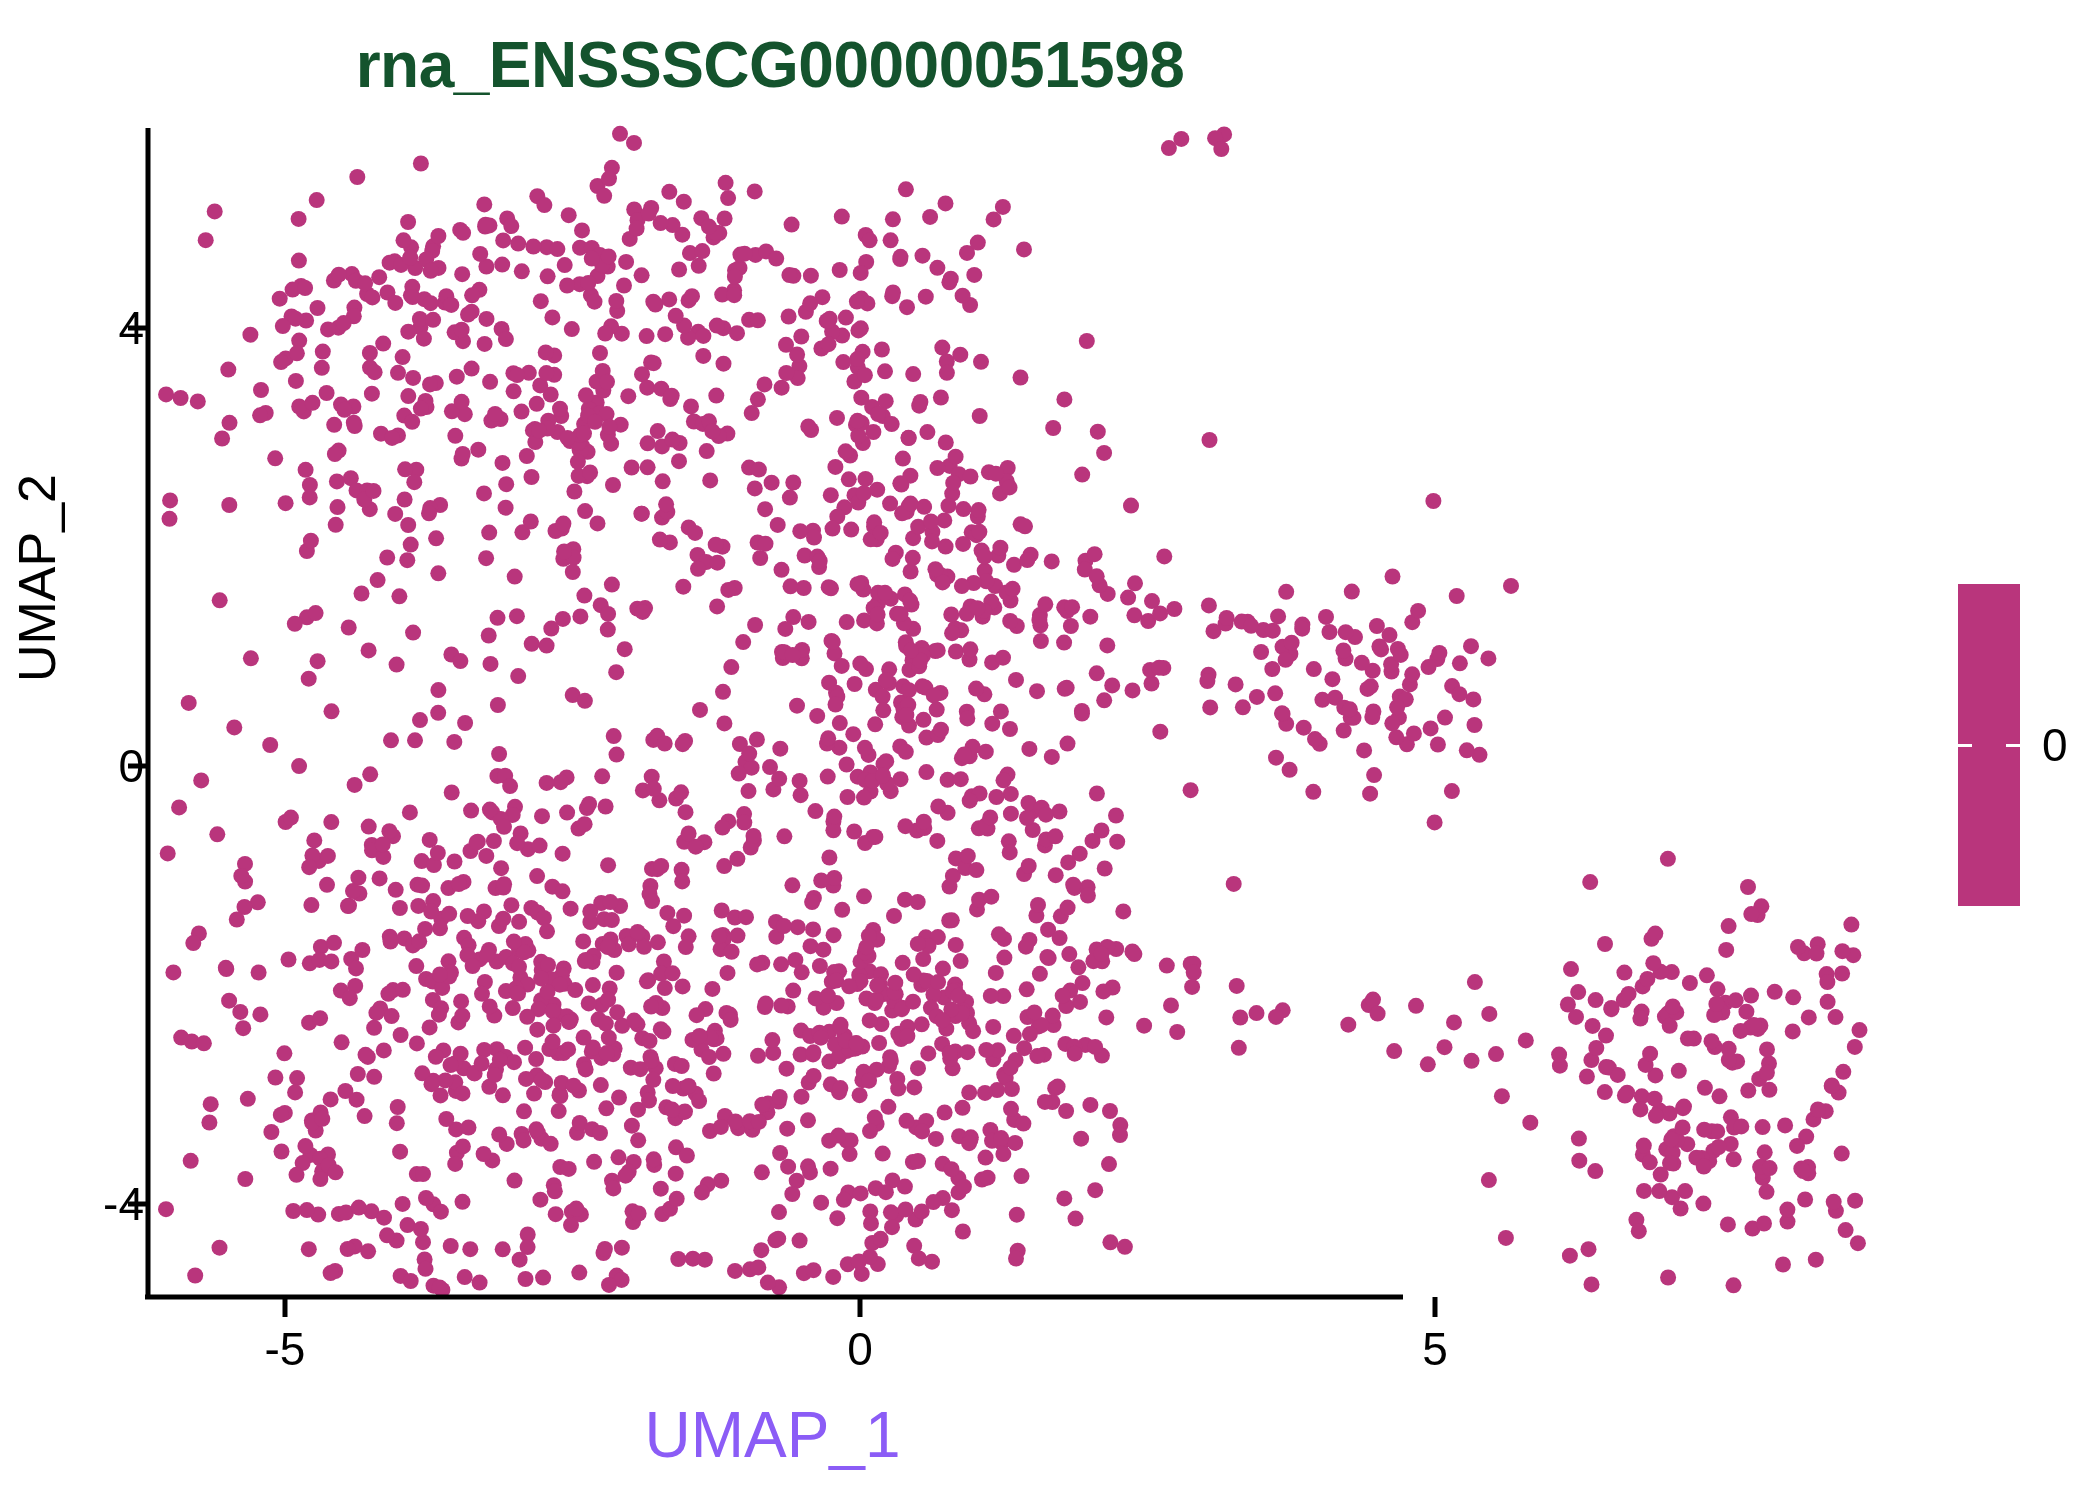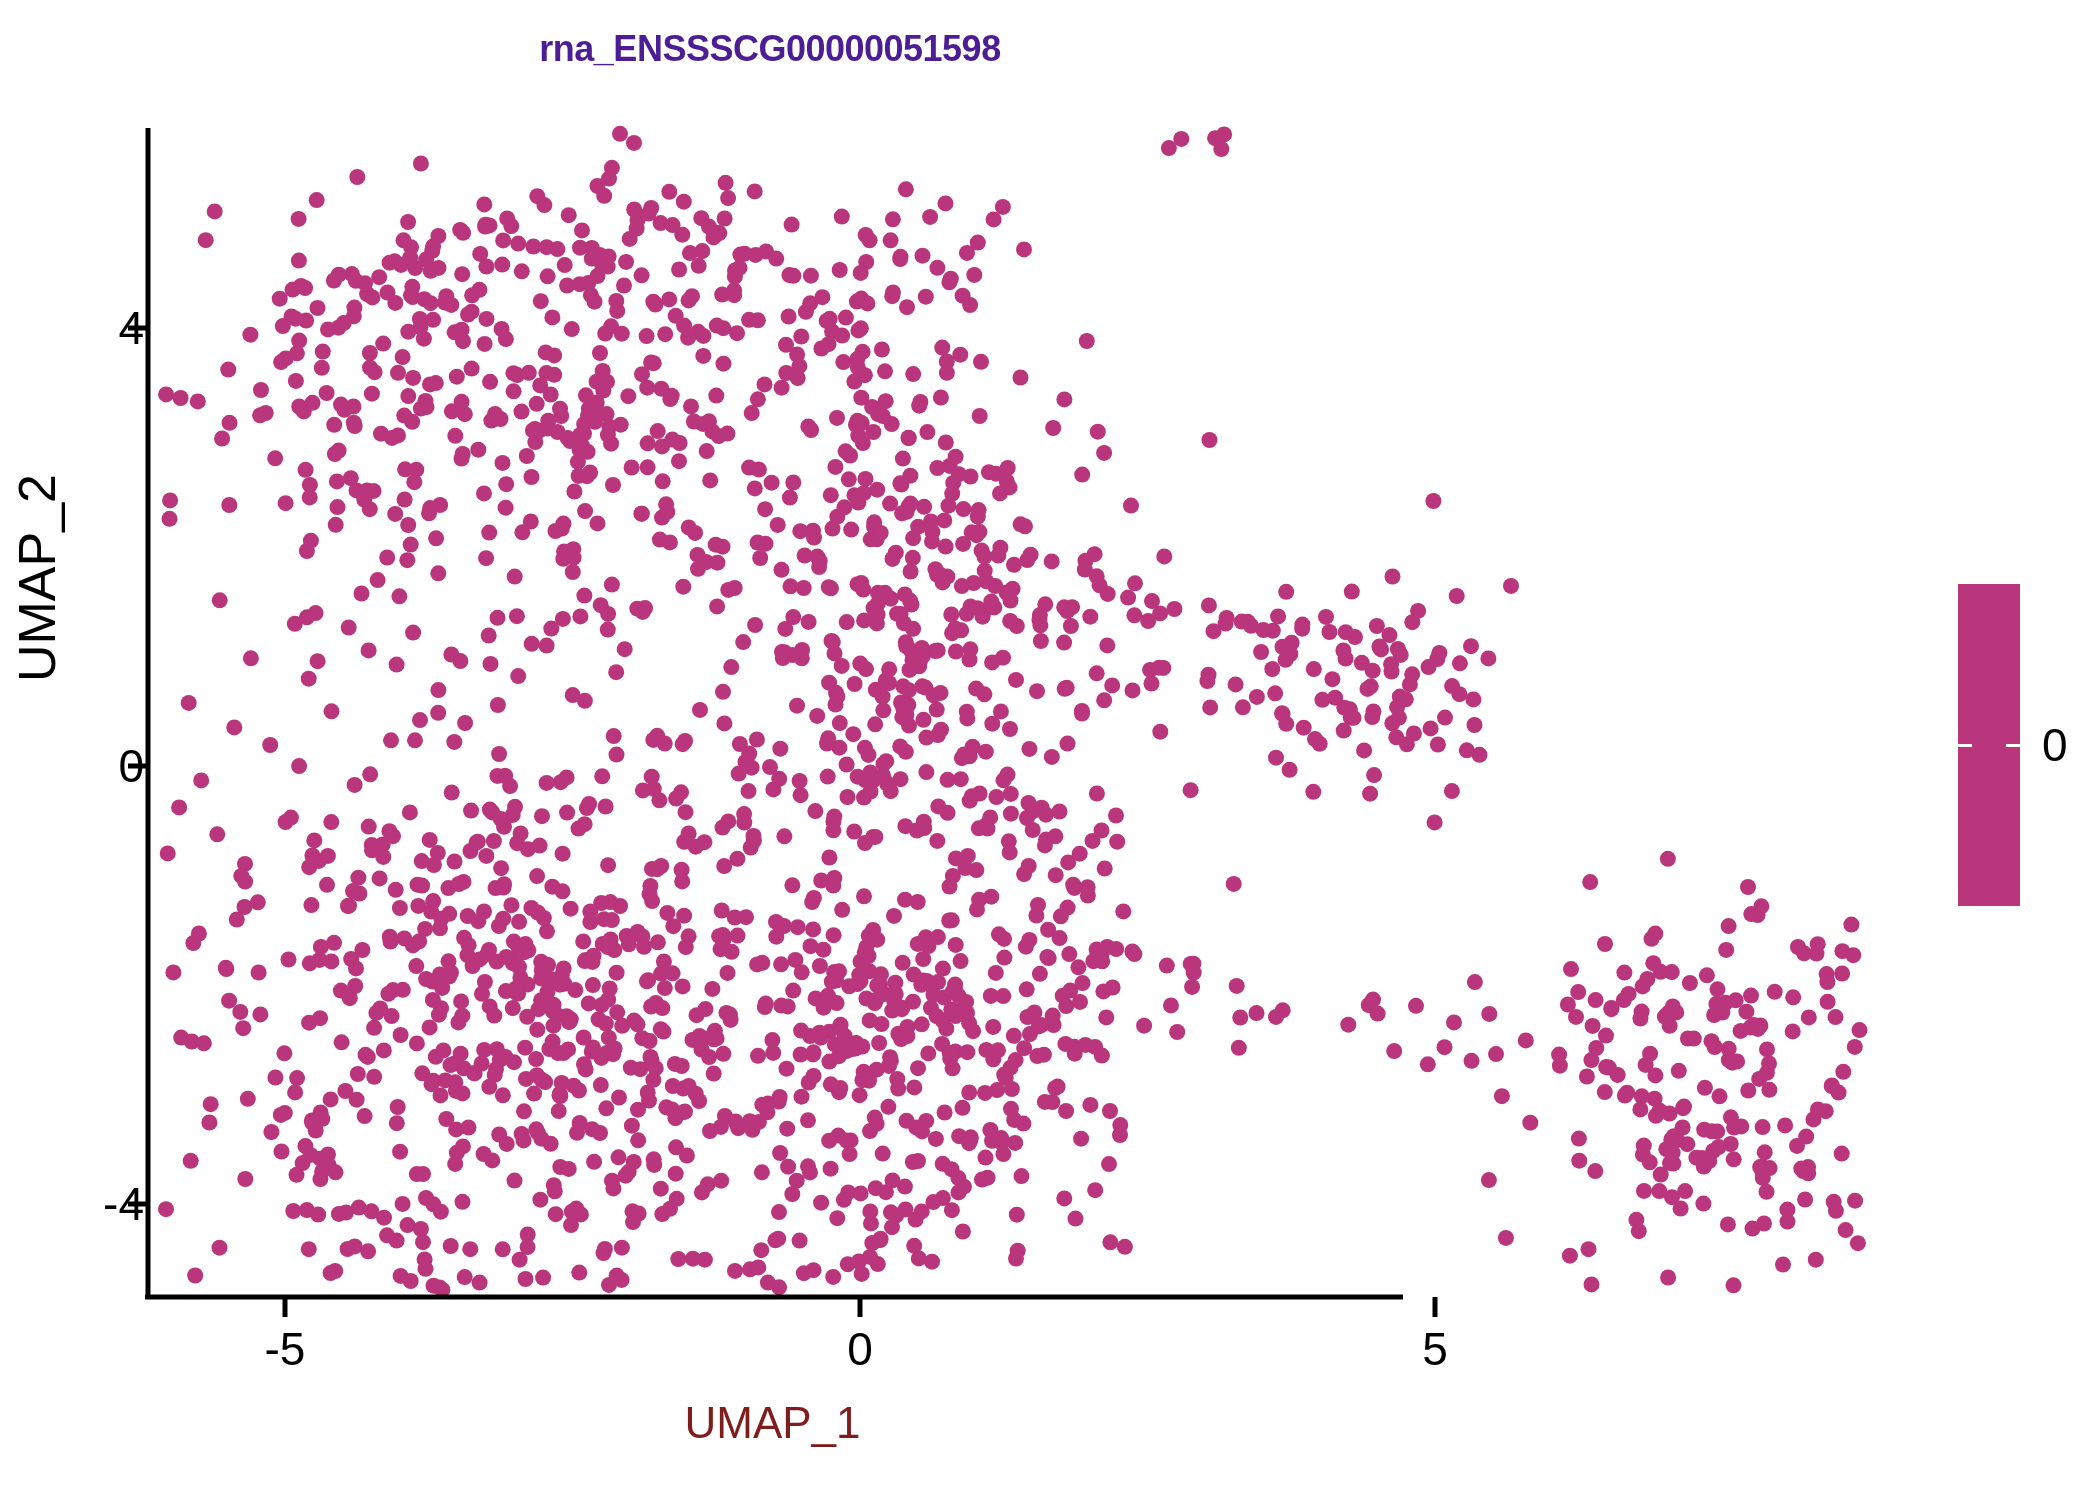--- a/index.html
+++ b/index.html
@@ -18,23 +18,23 @@
     width: 2100px;
     height: 1500px;
     background: #ffffff;
   }
   #plot-title {
     position: absolute;
     left: 0;
     top: 28px;
     width: 1540px;
     text-align: center;
-    font-size: 36px;
+    font-size: 64px;
     font-weight: bold;
-    color: #4c1d95;
+    color: #14532d;
     letter-spacing: -0.5px;
     white-space: nowrap;
   }
   #plot-canvas-wrap {
     position: absolute;
     left: 0;
     top: 0;
     width: 2100px;
     height: 1500px;
   }
@@ -55,22 +55,22 @@
     color: #000000;
     transform: rotate(-90deg);
     white-space: nowrap;
   }
   #x-axis-title {
     position: absolute;
     left: 145px;
     top: 1398px;
     width: 1255px;
     text-align: center;
-    font-size: 44px;
-    color: #7f1d1d;
+    font-size: 64px;
+    color: #8b5cf6;
     white-space: nowrap;
   }
   .tick-label-y {
     position: absolute;
     right: 1956px;
     text-align: right;
     font-size: 46px;
     color: #000000;
     white-space: nowrap;
     transform: translateY(-50%);

